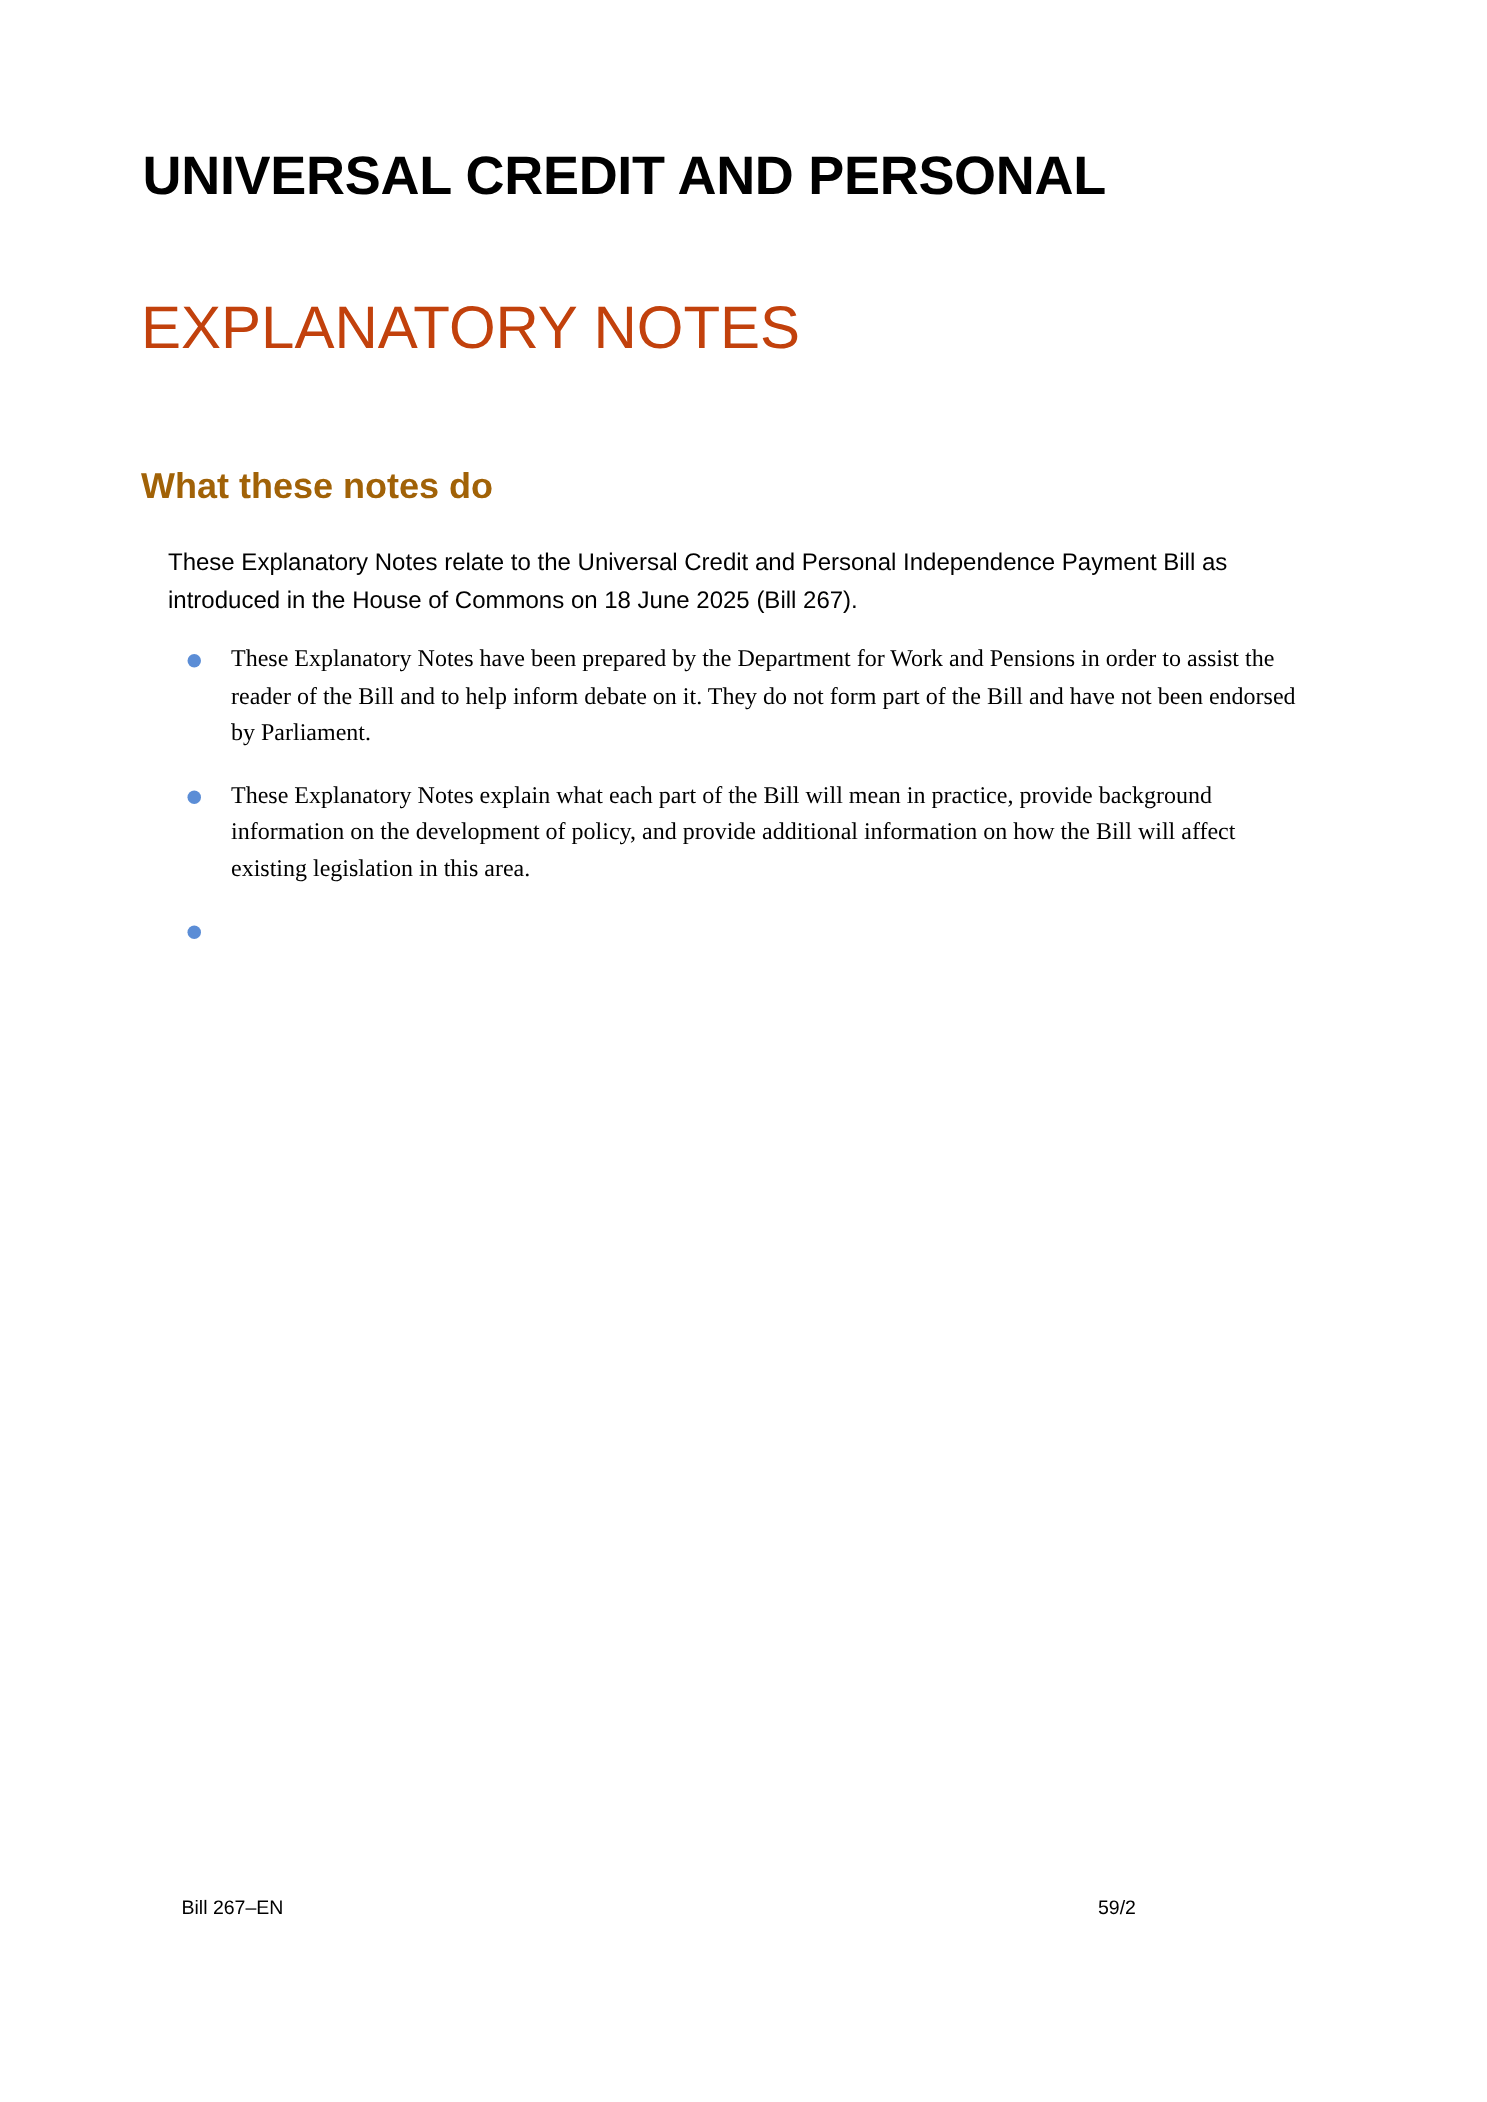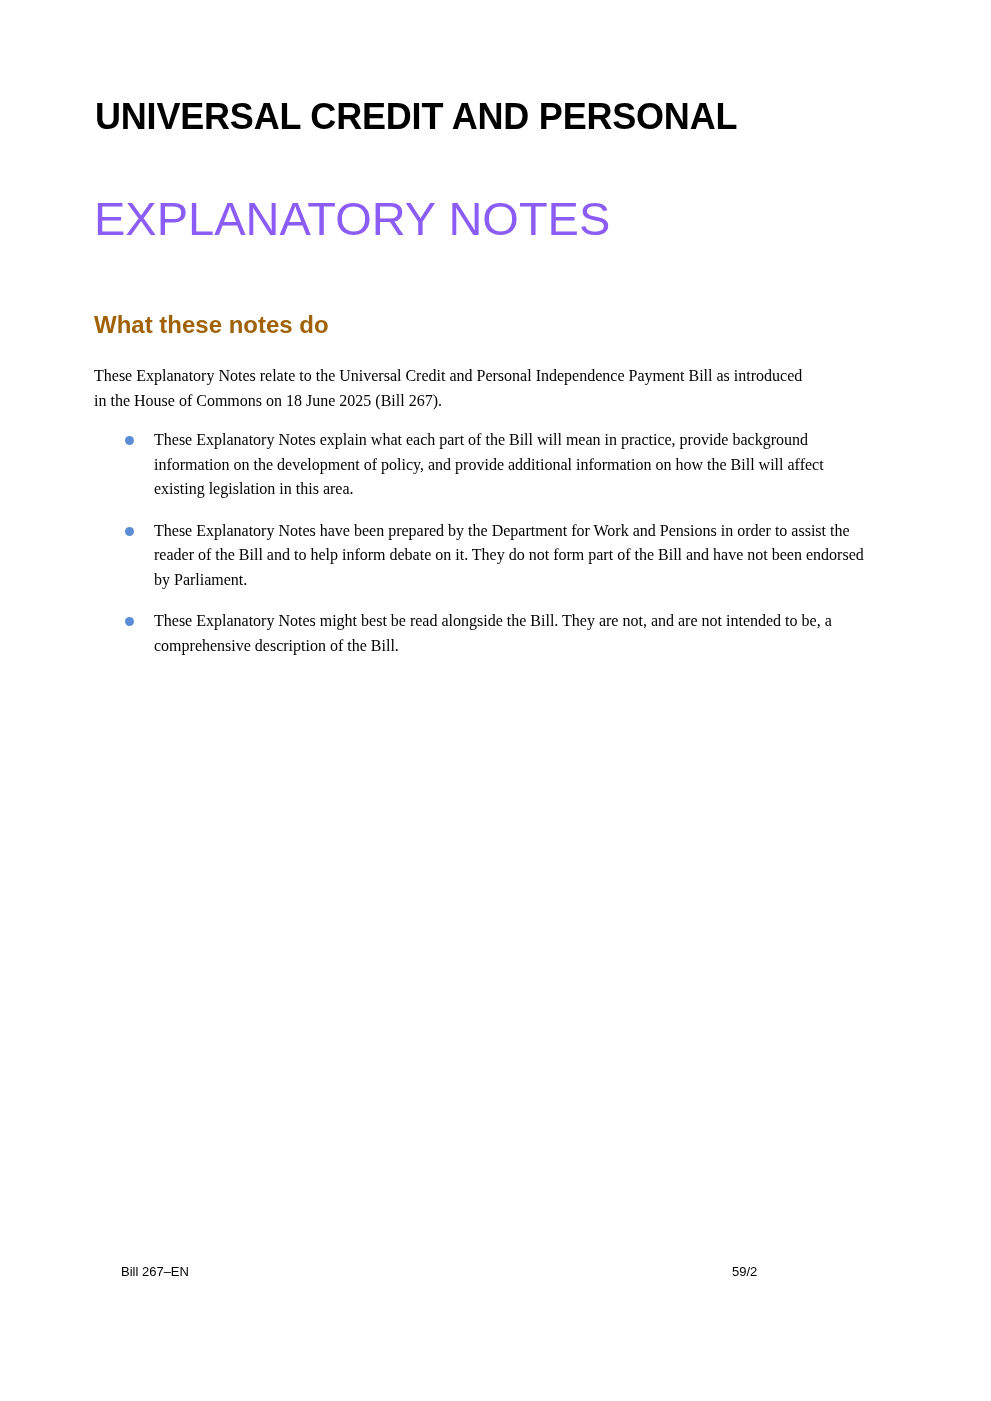--- a/index.html
+++ b/index.html
@@ -5,30 +5,30 @@
     html, body { margin: 0; padding: 0; background: #ffffff; }
     body { width: 991px; height: 1401px; position: relative; overflow: hidden; }
     .title {
       position: absolute; left: 94px; top: 96px; margin: 1px;
       font-family: Liberation Sans, sans-serif; font-weight: bold;
       font-size: 36px; line-height: 40px; color: #000; letter-spacing: -0.2px;
     }
     .subtitle {
       position: absolute; left: 94px; top: 198px; margin: 0;
       font-family: "Liberation Sans", sans-serif; font-weight: normal;
-      font-size: 47px; line-height: 42px; color: #8b5cf6;
+      font-size: 40px; line-height: 42px; color: #c2410c;
     }
     .section-heading {
       position: absolute; left: 94px; top: 309px; margin: 0;
       font-family: "Liberation Sans", sans-serif; font-weight: bold;
       font-size: 24px; line-height: 32px; color: #a16207;
     }
     .intro {
-      position: absolute; left: 94px; top: 364px; width: 720px; margin: 0;
-      font-family: Liberation Serif, serif; font-size: 16px; line-height: 24.5px; color: #000;
+      position: absolute; left: 112px; top: 364px; width: 720px; margin: 0;
+      font-family: Liberation Sans, sans-serif; font-size: 16px; line-height: 24.5px; color: #000;
     }
     .bullets {
       position: absolute; left: 94px; top: 428px; width: 780px; margin: 0; padding: 0; list-style: none;
     }
     .bullet {
       position: relative; padding-left: 60px; margin-bottom: 17px;
       font-family: "Liberation Serif", serif; font-size: 16px; line-height: 24.5px; color: #000;
     }
     .bullet-dot {
       position: absolute; left: 31px; top: 8px; width: 9px; height: 9px; border-radius: 50%;
@@ -50,26 +50,25 @@
 
 <h2 class="subtitle">EXPLANATORY NOTES</h2>
 
 <h3 class="section-heading">What these notes do</h3>
 
 <p class="intro">These Explanatory Notes relate to the Universal Credit and Personal Independence Payment Bill as introduced in the House of Commons on 18 June 2025 (Bill 267).</p>
 
 <ul class="bullets">
   <li class="bullet">
     <span class="bullet-dot"></span>
+    <span>These Explanatory Notes have been prepared by the Department for Work and Pensions in order to assist the reader of the Bill and to help inform debate on it. They do not form part of the Bill and have not been endorsed by Parliament.</span>
+  </li>
+  <li class="bullet">
+    <span class="bullet-dot"></span>
     <span>These Explanatory Notes explain what each part of the Bill will mean in practice, provide background information on the development of policy, and provide additional information on how the Bill will affect existing legislation in this area.</span>
   </li>
   <li class="bullet">
     <span class="bullet-dot"></span>
-    <span>These Explanatory Notes have been prepared by the Department for Work and Pensions in order to assist the reader of the Bill and to help inform debate on it. They do not form part of the Bill and have not been endorsed by Parliament.</span>
-  </li>
-  <li class="bullet">
-    <span class="bullet-dot"></span>
-    <span>These Explanatory Notes might best be read alongside the Bill. They are not, and are not intended to be, a comprehensive description of the Bill.</span>
   </li>
 </ul>
 
 <div class="footer footer-left">Bill 267–EN</div>
 <div class="footer footer-right">59/2</div>
 
 </body></html>

